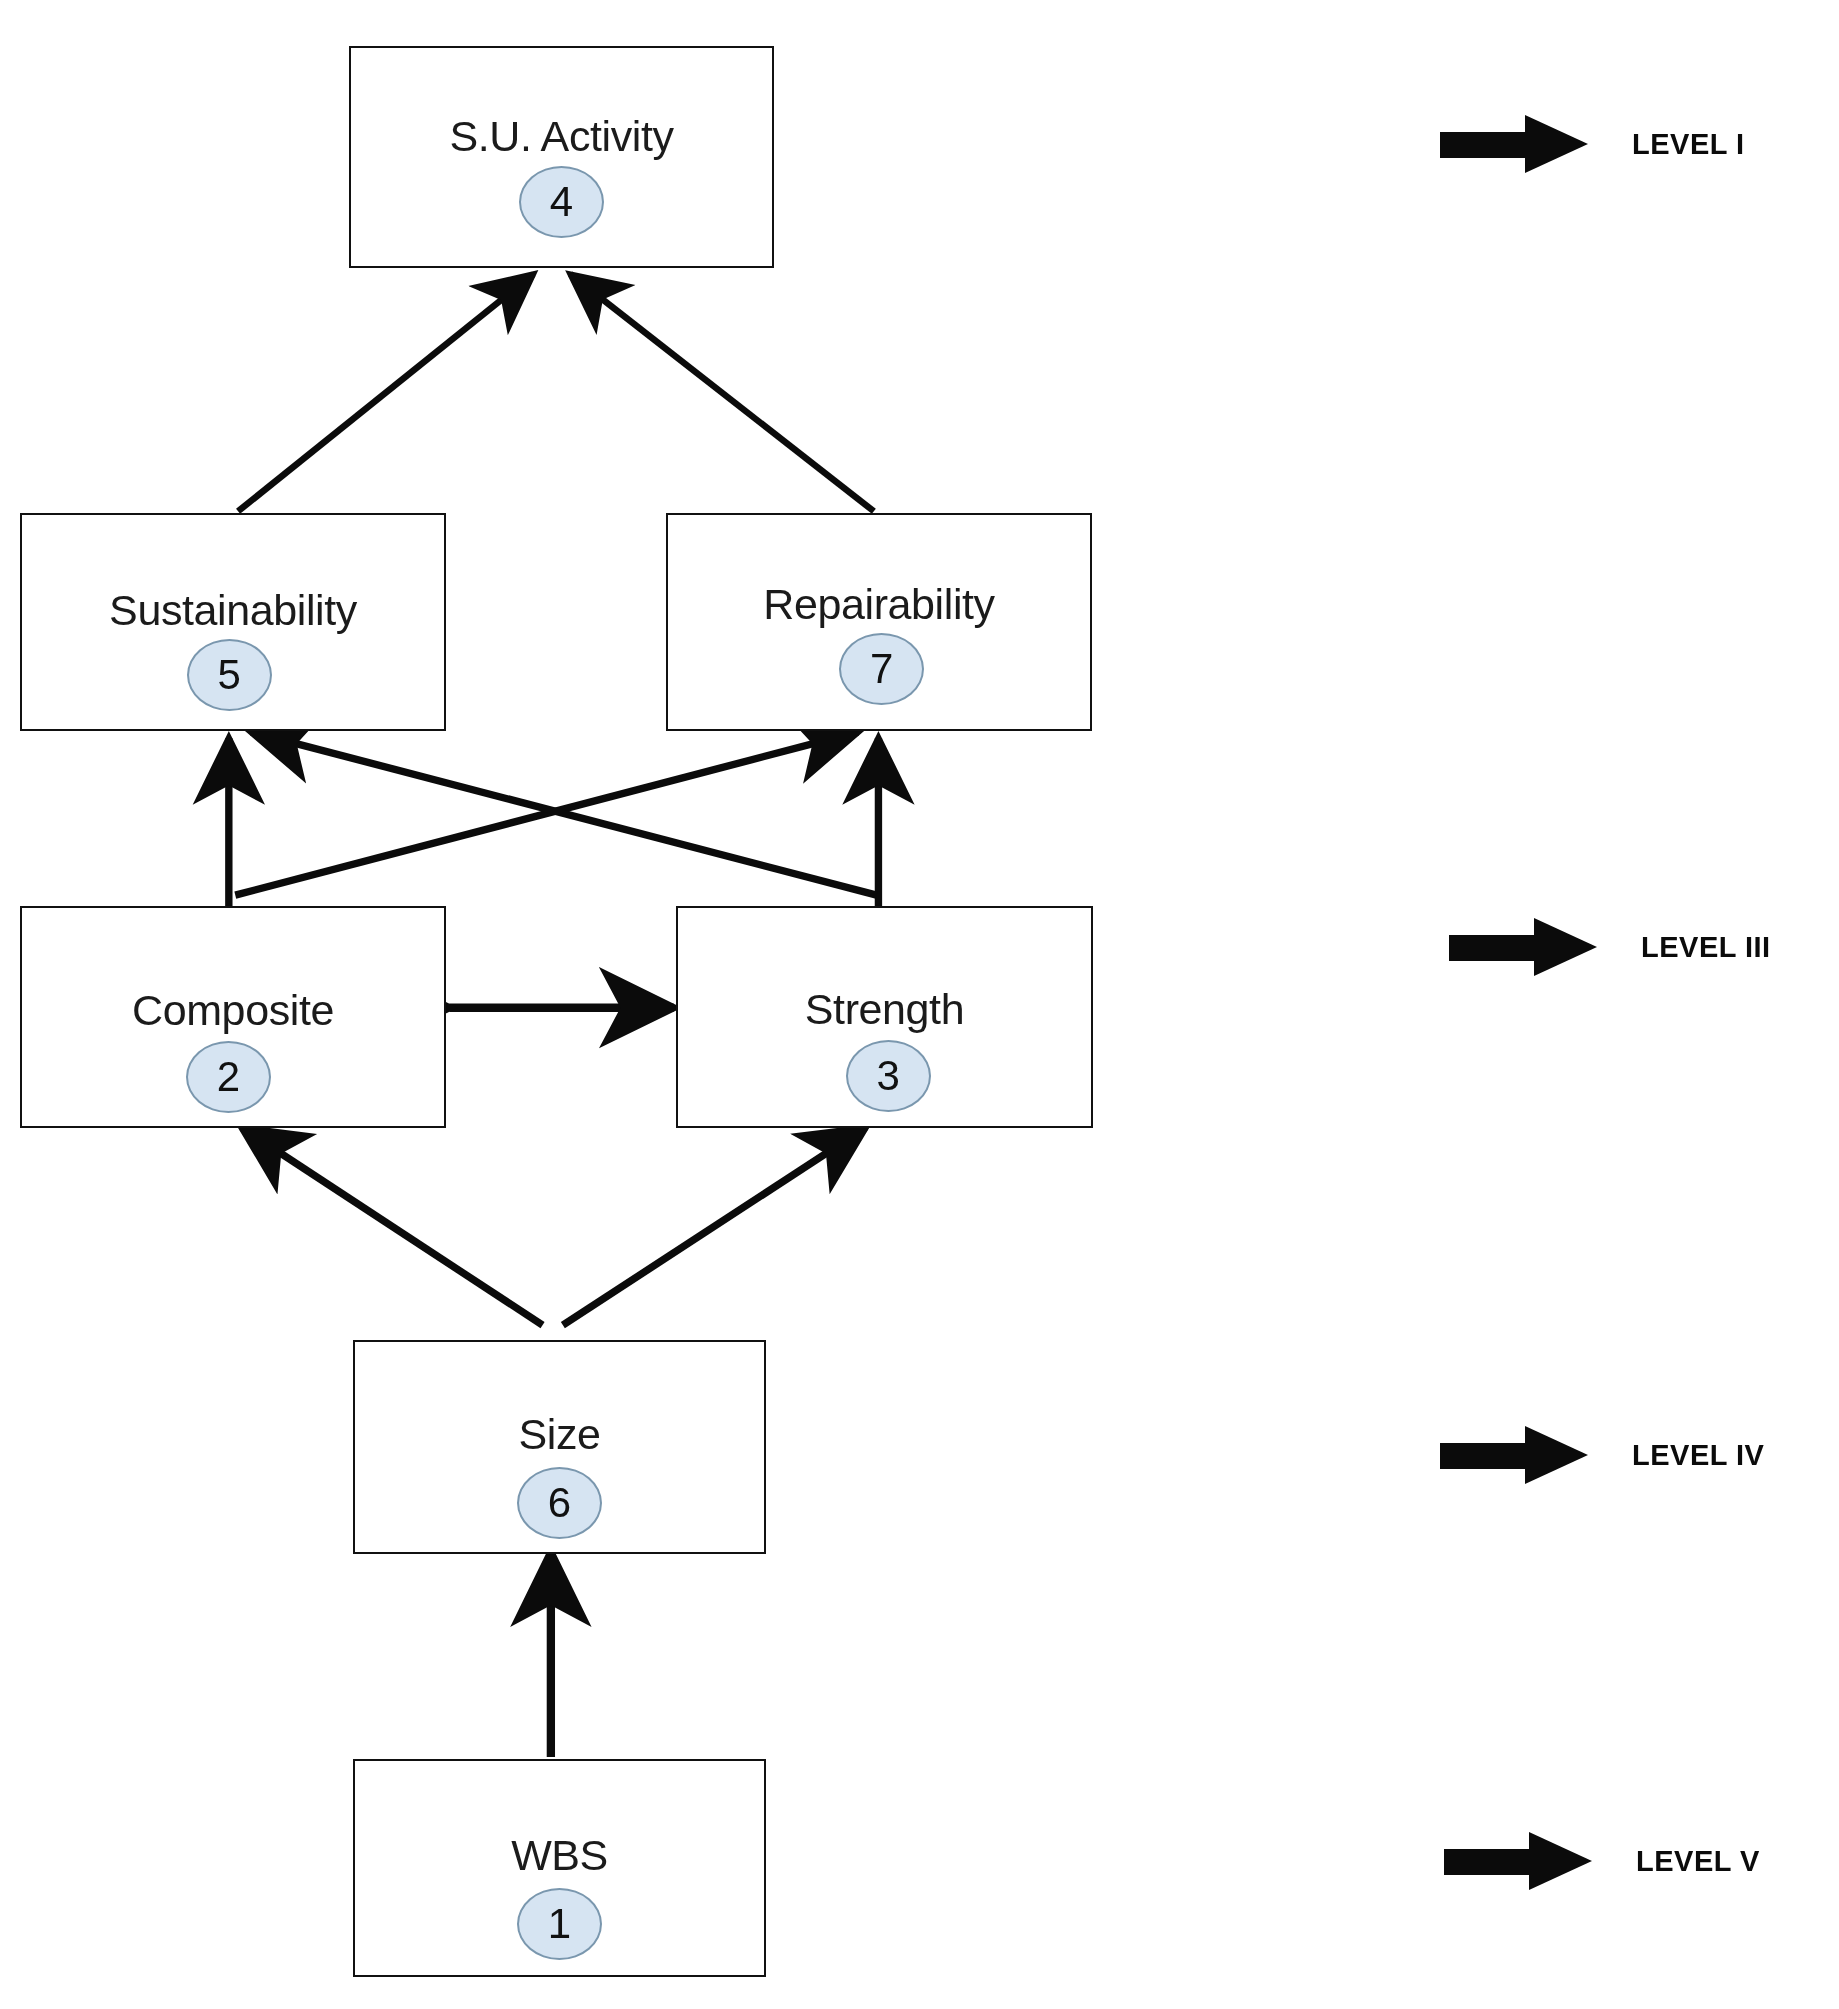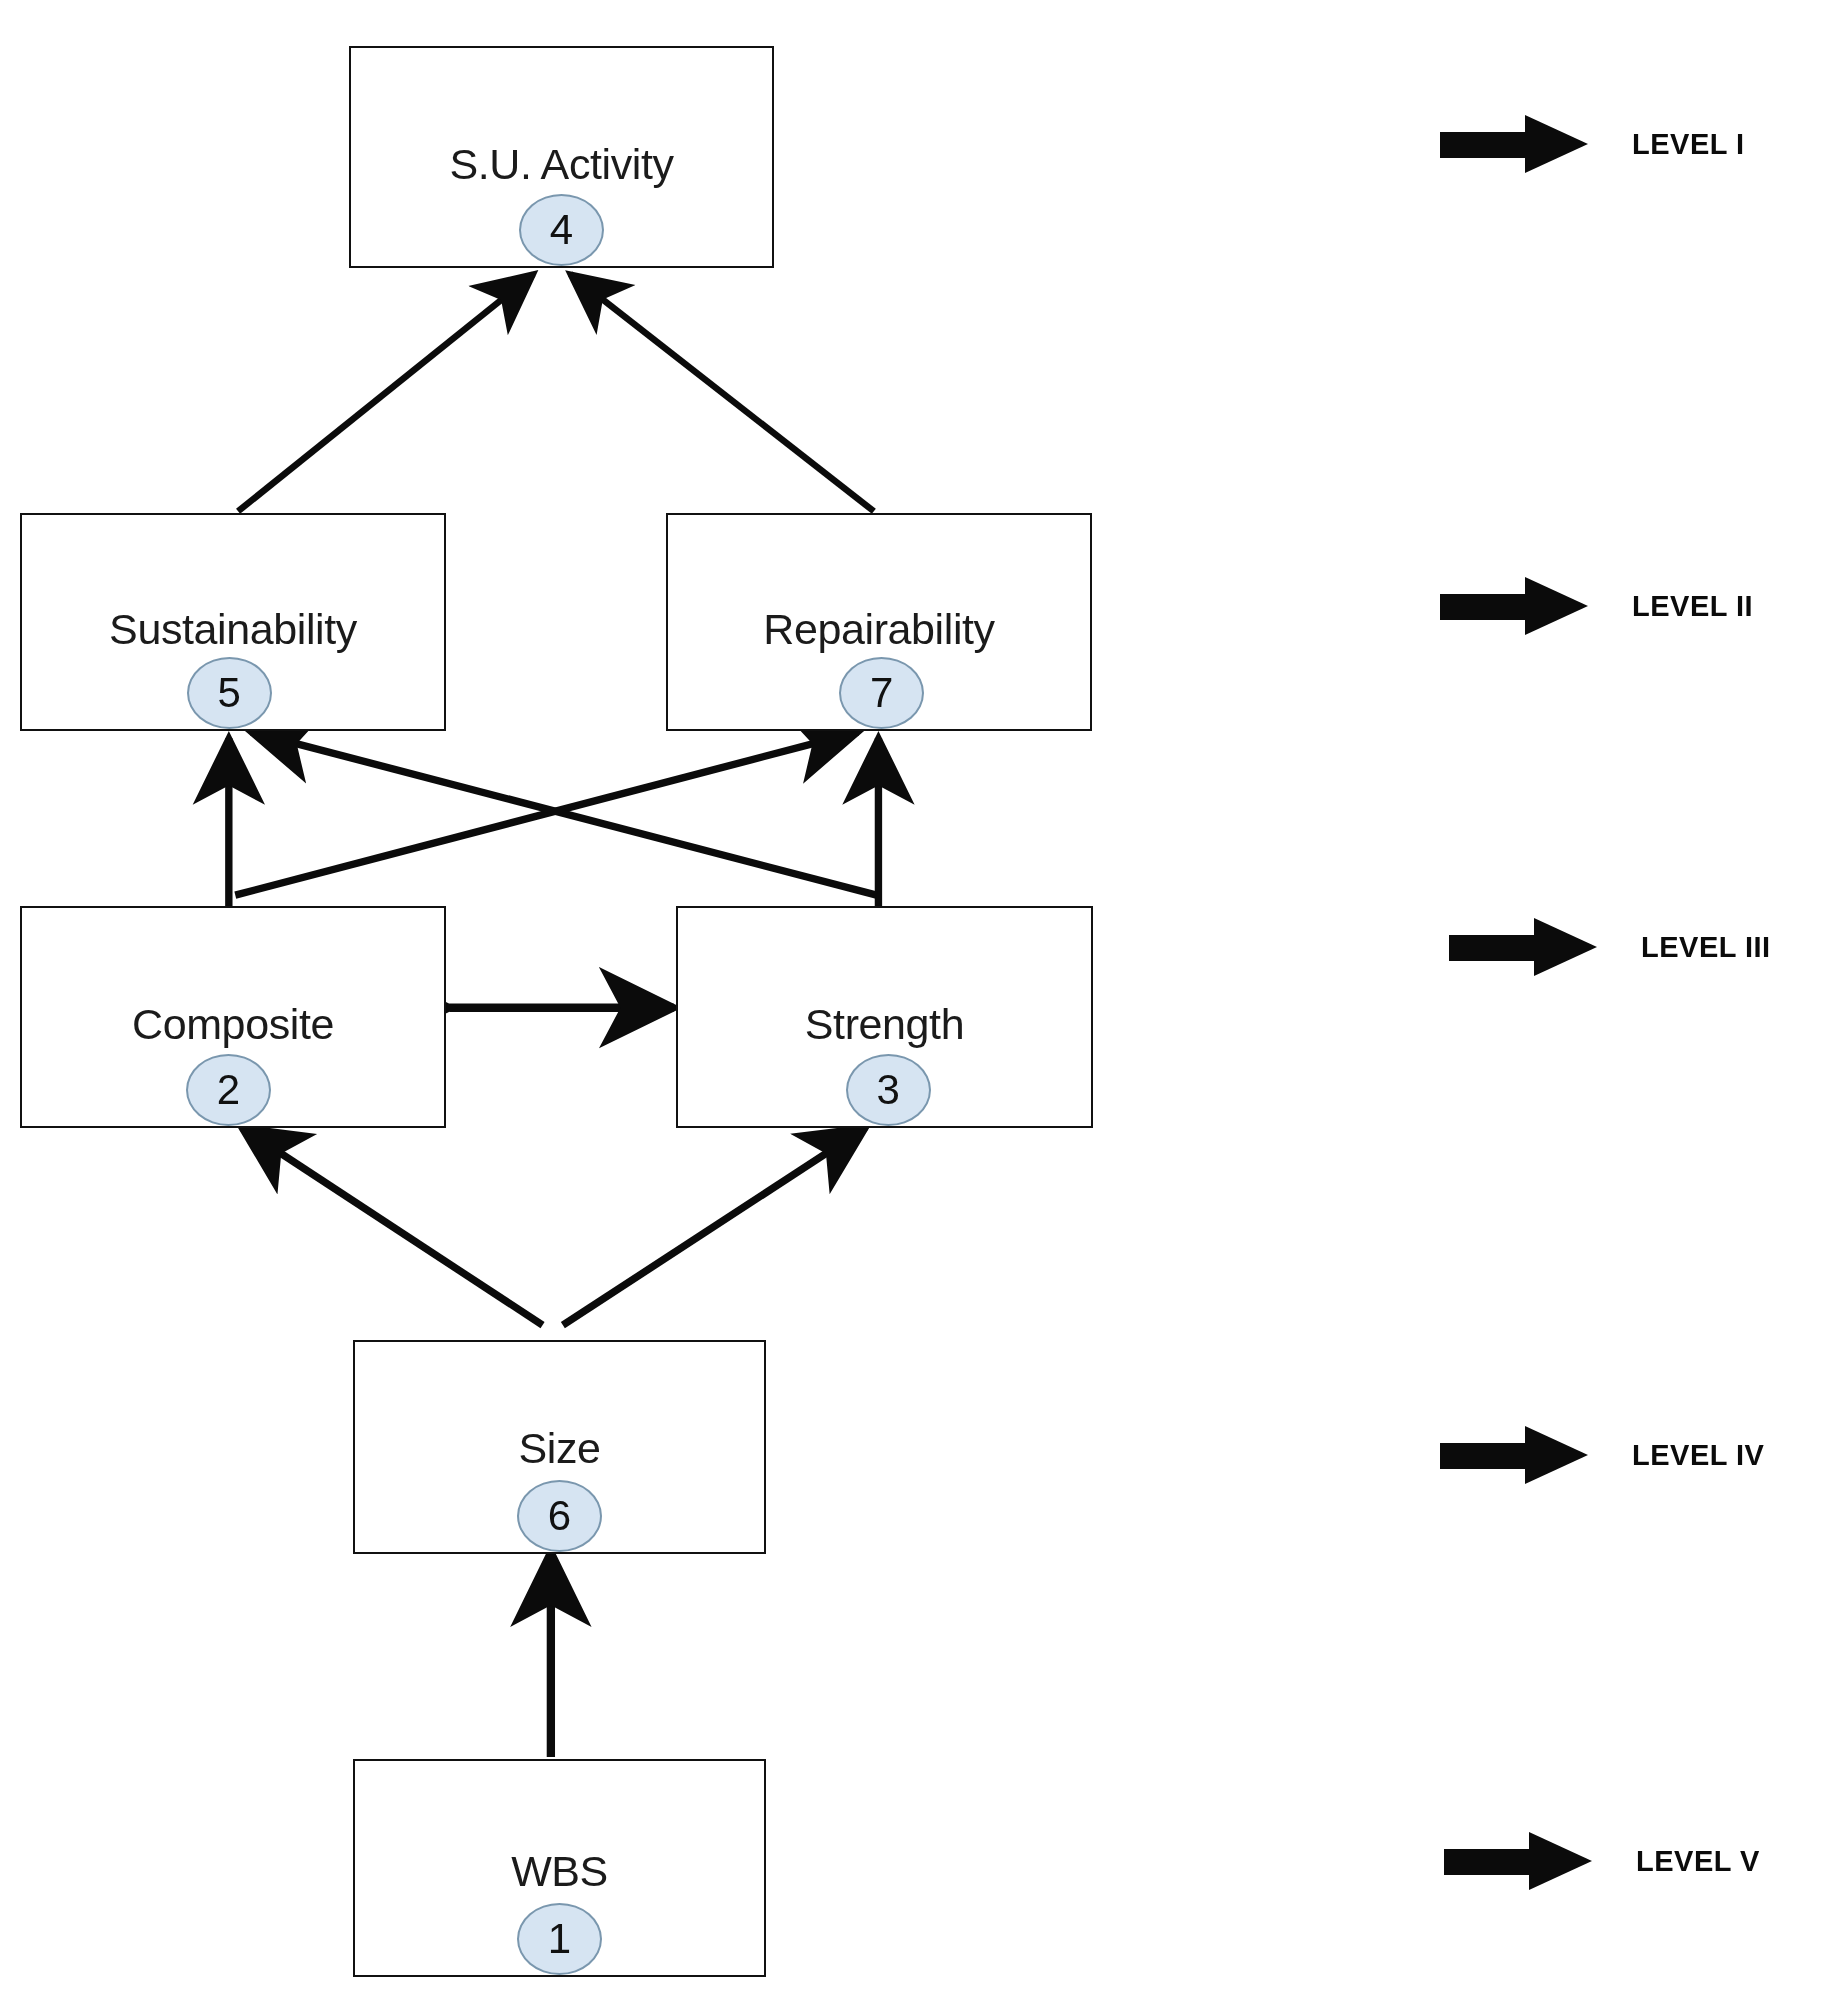--- a/index.html
+++ b/index.html
@@ -26,21 +26,21 @@
     pointer-events: none;
   }
   .node-box {
     position: absolute;
     box-sizing: border-box;
     border: 2.8px solid #111111;
     background: #ffffff;
     display: flex;
     flex-direction: column;
     align-items: center;
-    justify-content: flex-end;
+    justify-content: center;
   }
   .node-label {
     font-family: "Liberation Sans", sans-serif;
     font-size: 43px;
     color: #1b1b1b;
     line-height: 1.02;
     white-space: nowrap;
     font-weight: 400;
     letter-spacing: -0.4px;
   }
@@ -166,27 +166,20 @@
   </div>
 
   <div class="legend-row" style="left:1440px; top:115px;">
     <div class="legend-arrow">
       <div class="shaft"></div>
         <div class="head"></div>
     </div>
     <div class="legend-label">LEVEL I</div>
   </div>
 
-  <div class="legend-row" style="left:1440px; top:577px;">
-    <div class="legend-arrow">
-      <div class="shaft"></div>
-        <div class="head"></div>
-    </div>
-    <div class="legend-label">LEVEL II</div>
-  </div>
 
   <div class="legend-row" style="left:1449px; top:918px;">
     <div class="legend-arrow">
       <div class="shaft"></div>
         <div class="head"></div>
     </div>
     <div class="legend-label">LEVEL III</div>
   </div>
 
   <div class="legend-row" style="left:1440px; top:1426px;">

